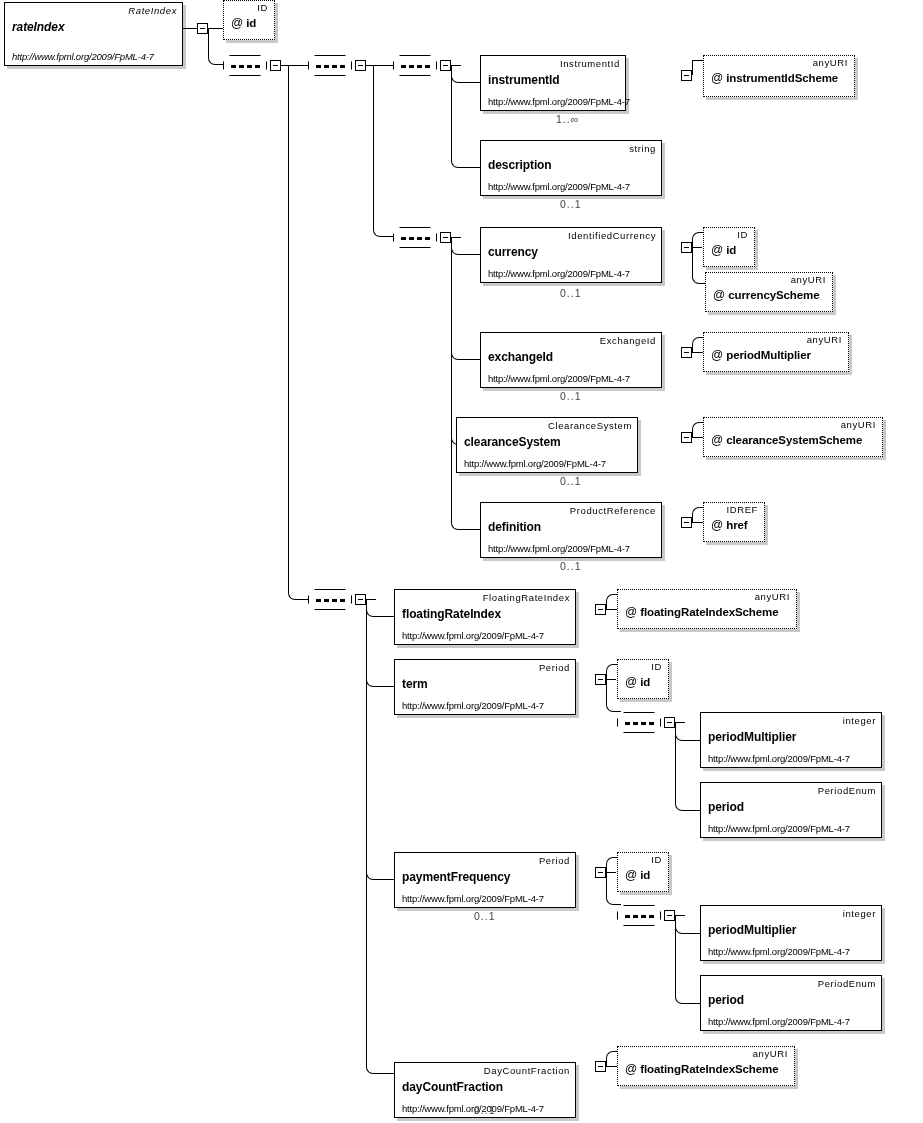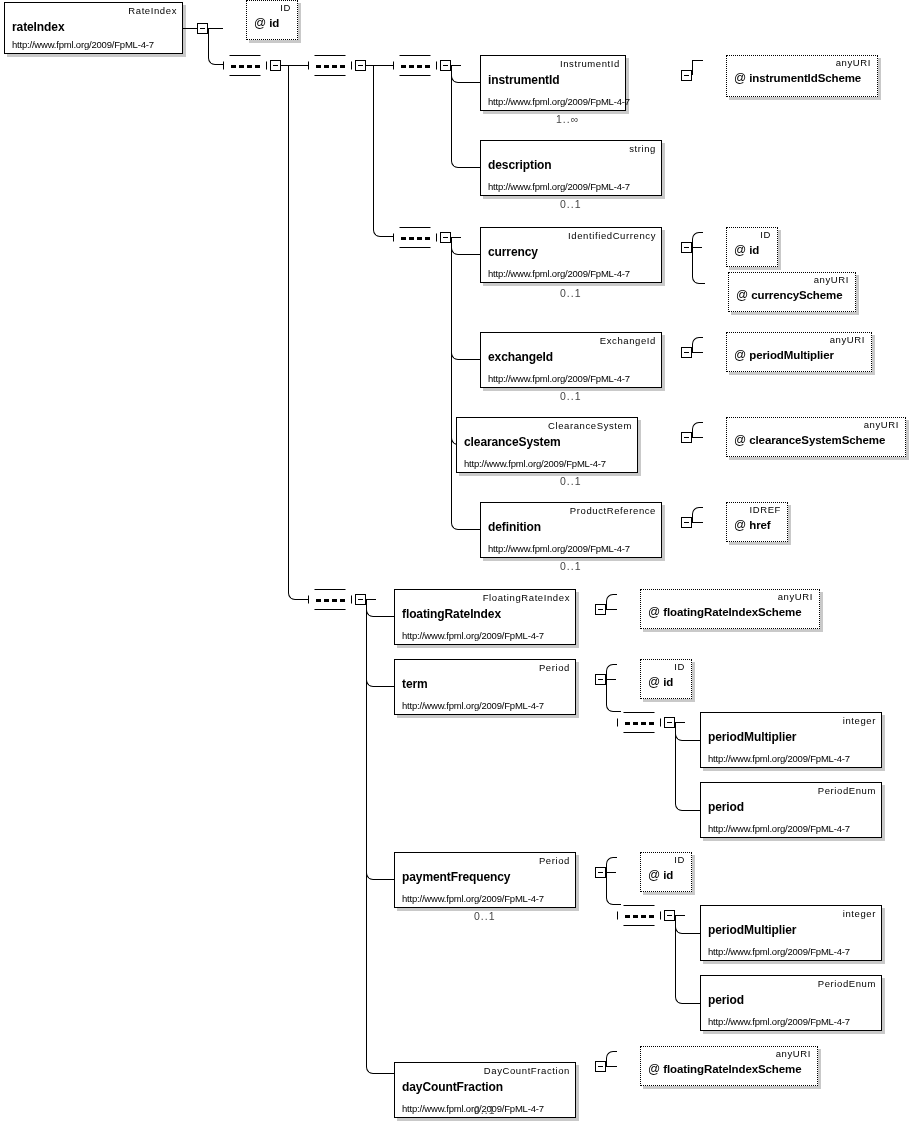--- a/index.html
+++ b/index.html
@@ -11,21 +11,21 @@
         box-shadow:3px 3px 0 0 #c9c9c9;}
   .ebox .type{position:absolute;top:2px;right:5px;font-size:9.5px;color:#000;
         letter-spacing:.6px;font-family:"Liberation Sans",sans-serif;white-space:nowrap;}
   .ebox .nm{position:absolute;left:7px;top:17px;font-size:12px;font-weight:bold;color:#000;
         white-space:nowrap;letter-spacing:-0.1px;}
   .ebox .ns{position:absolute;left:7px;bottom:3px;font-size:9.5px;color:#000;white-space:nowrap;
         letter-spacing:-0.2px;}
 
   
   .abox{position:absolute;box-sizing:border-box;background:#fff;border:1px dotted #000;
-        box-shadow:3px 3px 0 0 #c9c9c9;margin-left:23px;}
+        box-shadow:3px 3px 0 0 #c9c9c9;}
   .abox .type{position:absolute;top:1px;right:6px;font-size:9.5px;color:#000;letter-spacing:.6px;
         white-space:nowrap;}
   .abox .at{position:absolute;left:7px;top:15px;font-size:11.5px;font-weight:bold;color:#000;
         white-space:nowrap;letter-spacing:-0.1px;}
   .abox .at .sym{font-weight:normal;font-size:12px;}
 
   
   .card{position:absolute;font-size:10.5px;color:#444;letter-spacing:1px;white-space:nowrap;}
 
   
@@ -46,21 +46,21 @@
   .vline{position:absolute;width:1px;background:#000;}
   
   .elbow{position:absolute;box-sizing:border-box;border-left:1px solid #000;
          border-bottom:1px solid #000;border-bottom-left-radius:7px;}
 </style>
 </head>
 <body>
 
 <div id="canvas">
 
-  <div class="ebox" style="left:4px;top:2px;width:179px;height:52px;">
+  <div class="ebox" style="left:4px;top:2px;width:179px;height:64px;font-style:italic;">
     <span class="type">RateIndex</span>
     <span class="nm">rateIndex</span>
     <span class="ns">http://www.fpml.org/2009/FpML-4-7</span>
   </div>
 
   <div class="hline" style="left:183px;top:28px;width:14px;"></div>
   <div class="exp" style="left:197px;top:23px;"></div>
   <div class="vline" style="left:208px;top:28px;height:0px;"></div>
   <div class="hline" style="left:208px;top:28px;width:15px;"></div>
   <div class="elbow" style="left:208px;top:28px;width:15px;height:37px;"></div>

